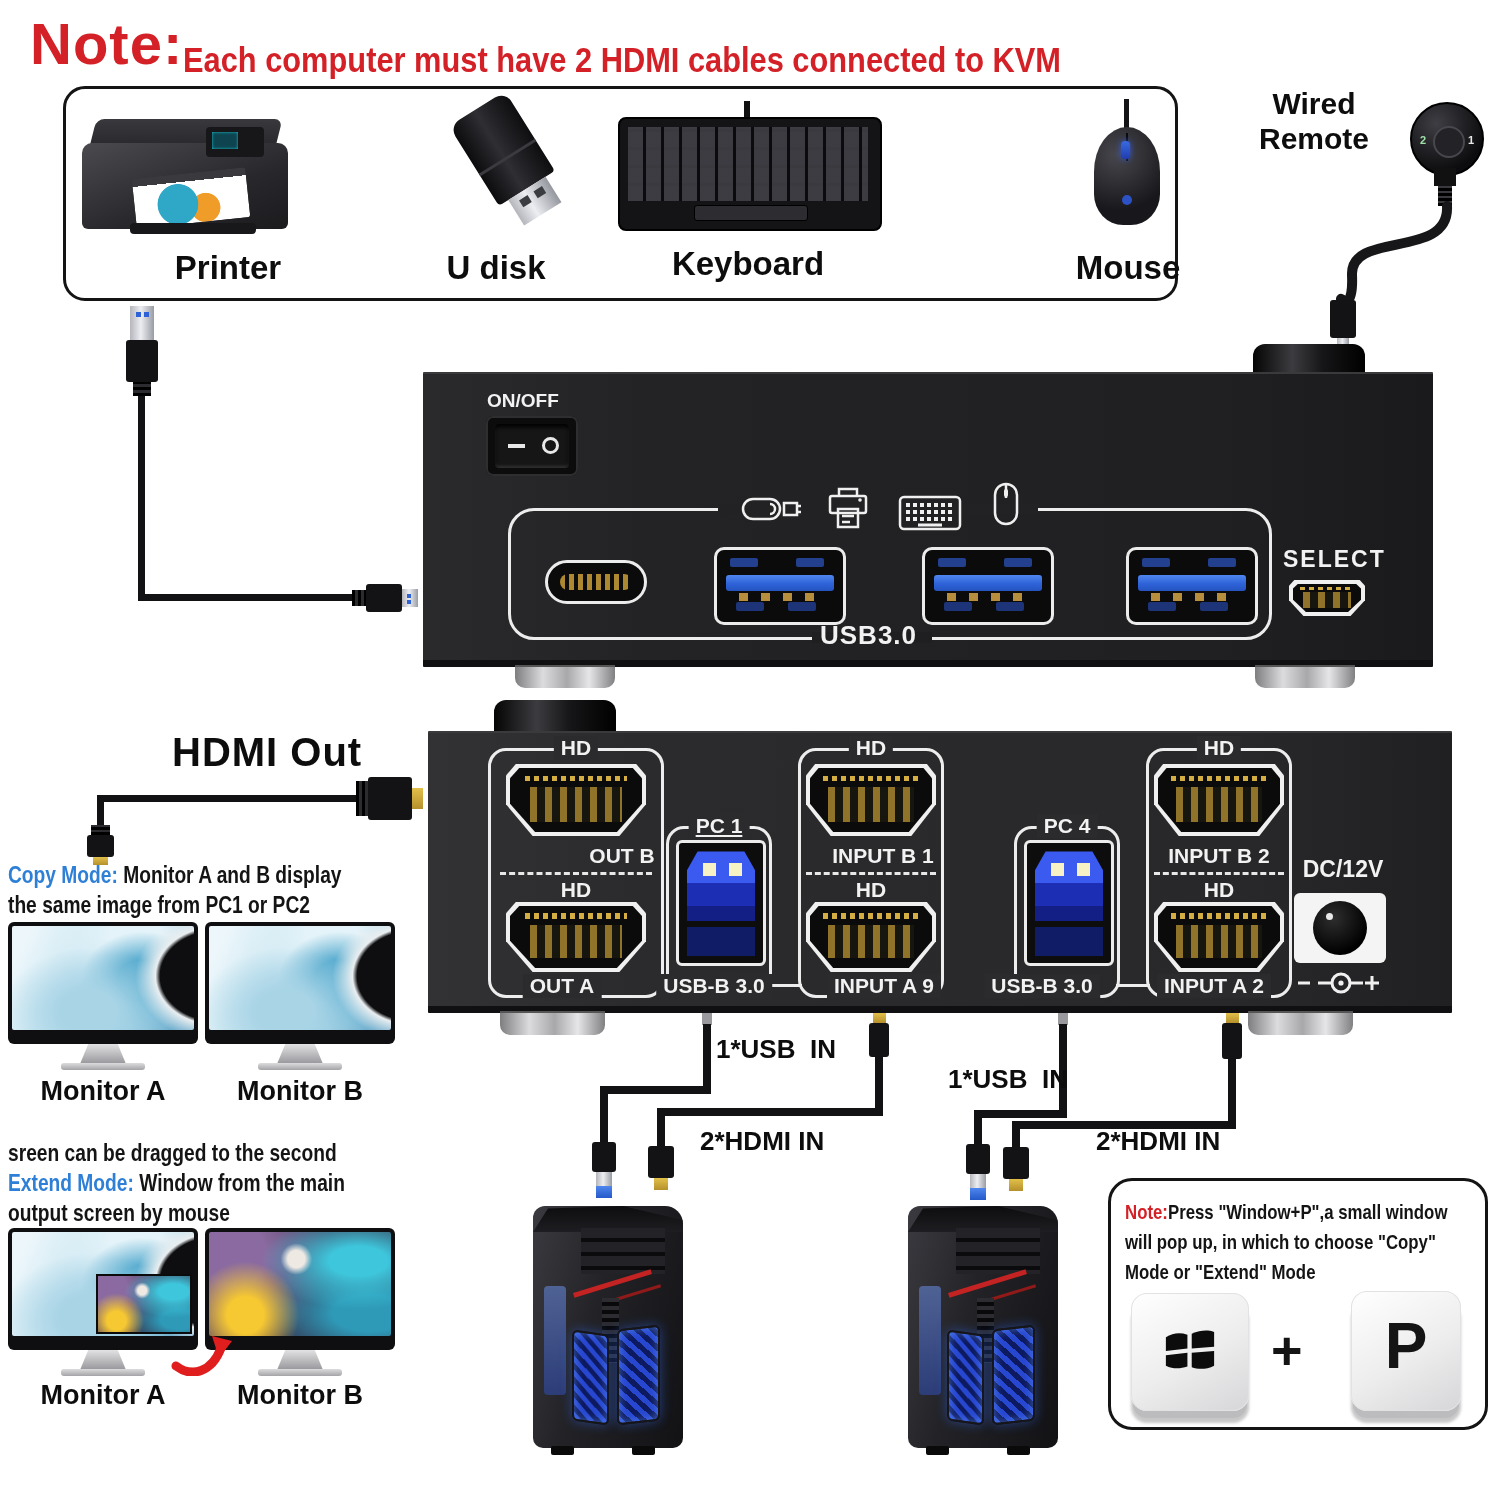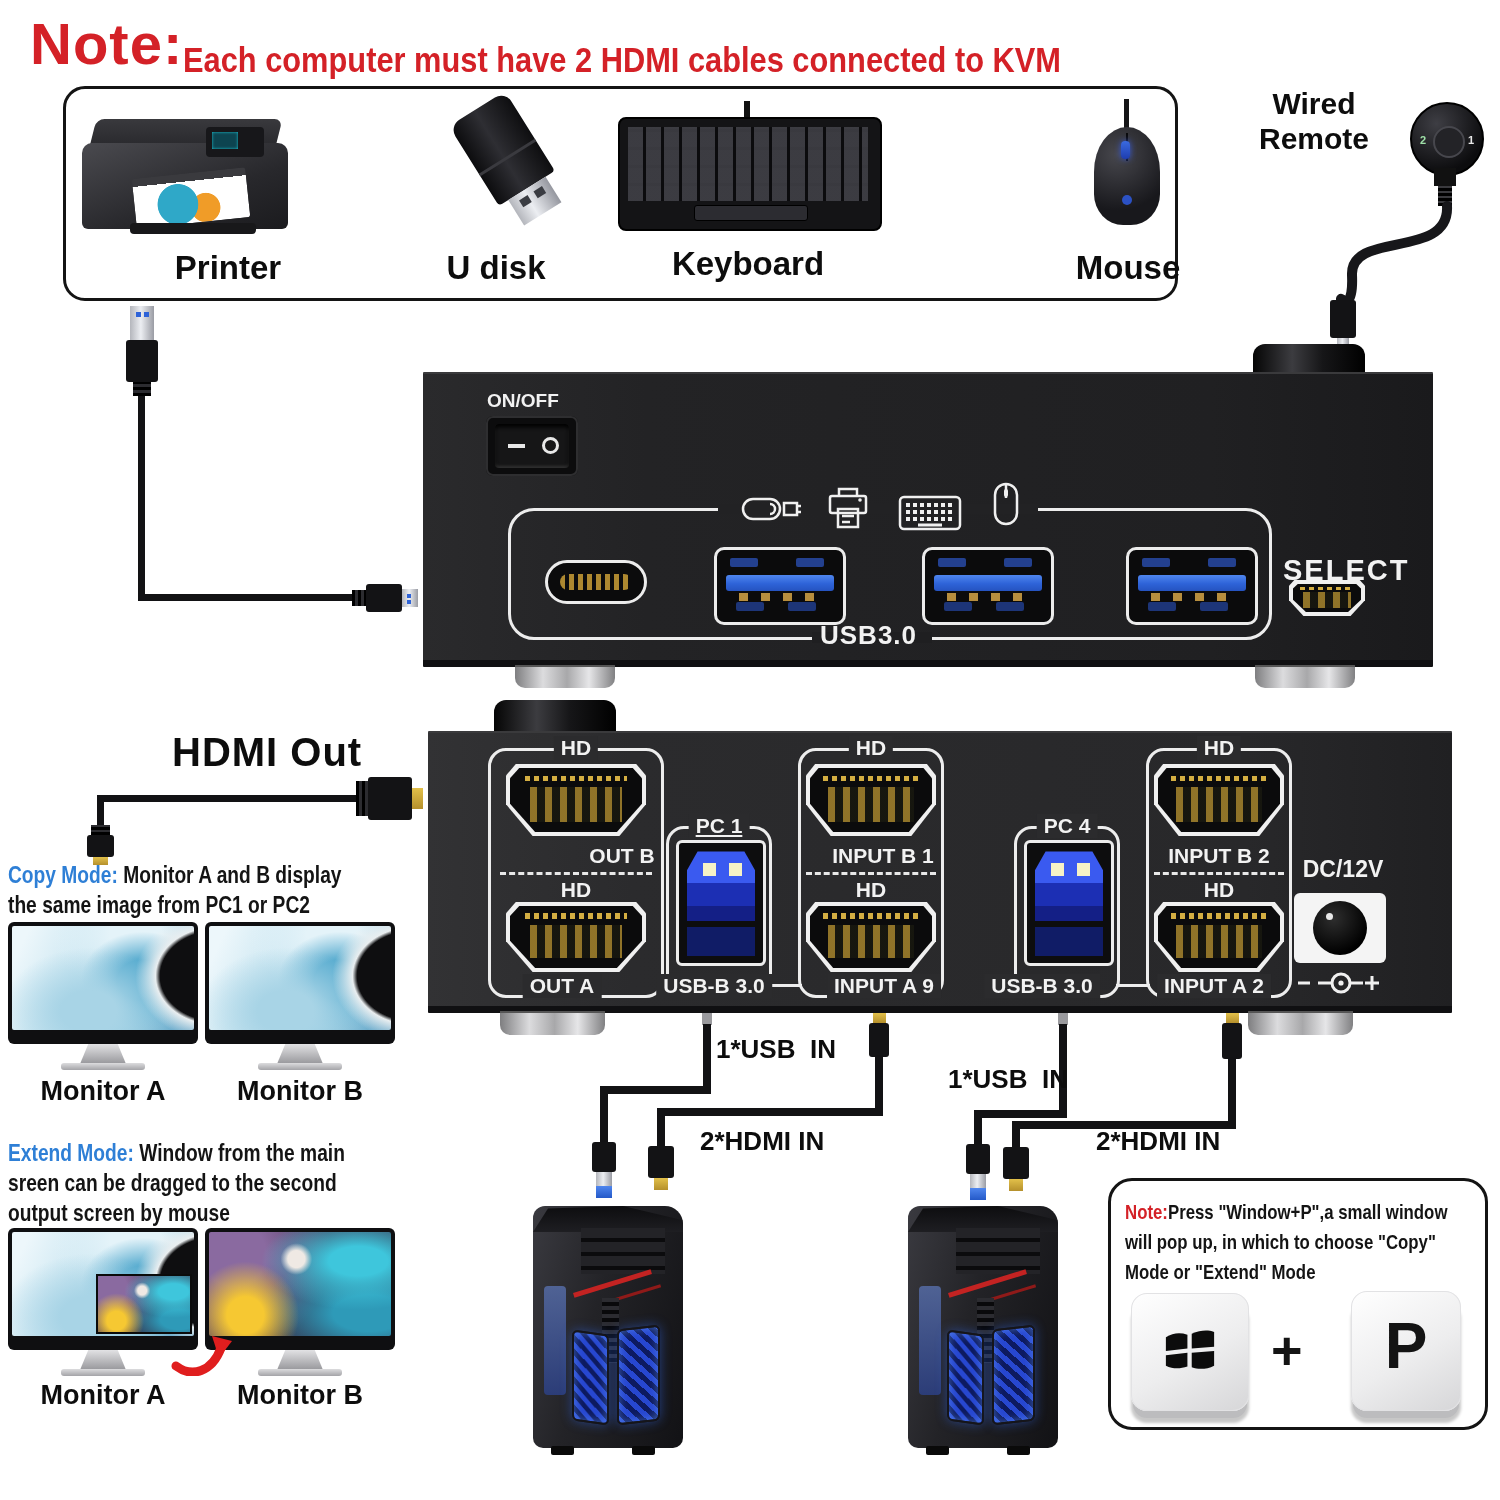--- a/index.html
+++ b/index.html
@@ -255,21 +255,21 @@
       <div class="tab"></div>
         <div class="tongue"></div>
         <div class="pins"></div>
     </div>
     <div class="usba-port" style="left:703px;top:173px;width:132px;height:78px;">
       <div class="tab"></div>
         <div class="tongue"></div>
         <div class="pins"></div>
     </div>
 
-    <div class="abs wlbl nw" style="left:860px;top:180px;font-size:29px;letter-spacing:2px;">SELECT</div>
+    <div class="abs wlbl nw" style="left:860px;top:172px;font-size:23px;letter-spacing:2px;">SELECT</div>
     <div class="hdmi-port" style="left:866px;top:206px;width:76px;height:36px;">
         <div class="hp-in"></div>
       </div>
   </div>
   <div class="abs foot" style="left:515px;top:665px;width:100px;height:21px;"></div>
   <div class="abs foot" style="left:1255px;top:665px;width:100px;height:21px;"></div>
 
   <div class="abs hdmiout-lbl nw" style="left:172px;top:730px;">HDMI Out</div>
   <div>
     <div class="cable" style="left:97px;top:795px;width:272px;height:7px;"></div>
@@ -376,22 +376,22 @@
     <div class="m-frame">
         <div class="m-screen art-wave"></div>
       </div>
     <div class="m-stand"></div>
       <div class="m-base"></div>
   </div>
   <div class="abs mon-label" style="left:8px;top:1076px;">Monitor A</div>
   <div class="abs mon-label" style="left:205px;top:1076px;">Monitor B</div>
 
   <div class="abs" style="left:8px;top:1138px;">
+    <div class="mode-text"><span class="cond">sreen can be dragged to the second</span></div>
     <div class="mode-text"><span class="cond"><span class="blue">Extend Mode:</span> <span>Window from the main</span></span></div>
-    <div class="mode-text"><span class="cond">sreen can be dragged to the second</span></div>
     <div class="mode-text"><span class="cond">output screen by mouse</span></div>
   </div>
   <div class="monitor" style="left:8px;top:1228px;">
     <div class="m-frame">
       <div class="m-screen art-wave"></div>
       <div class="abs art-game" style="right:6px;bottom:16px;width:92px;height:56px;border:2px solid #0b0b0b;"></div>
     </div>
     <div class="m-stand"></div>
       <div class="m-base"></div>
   </div>

